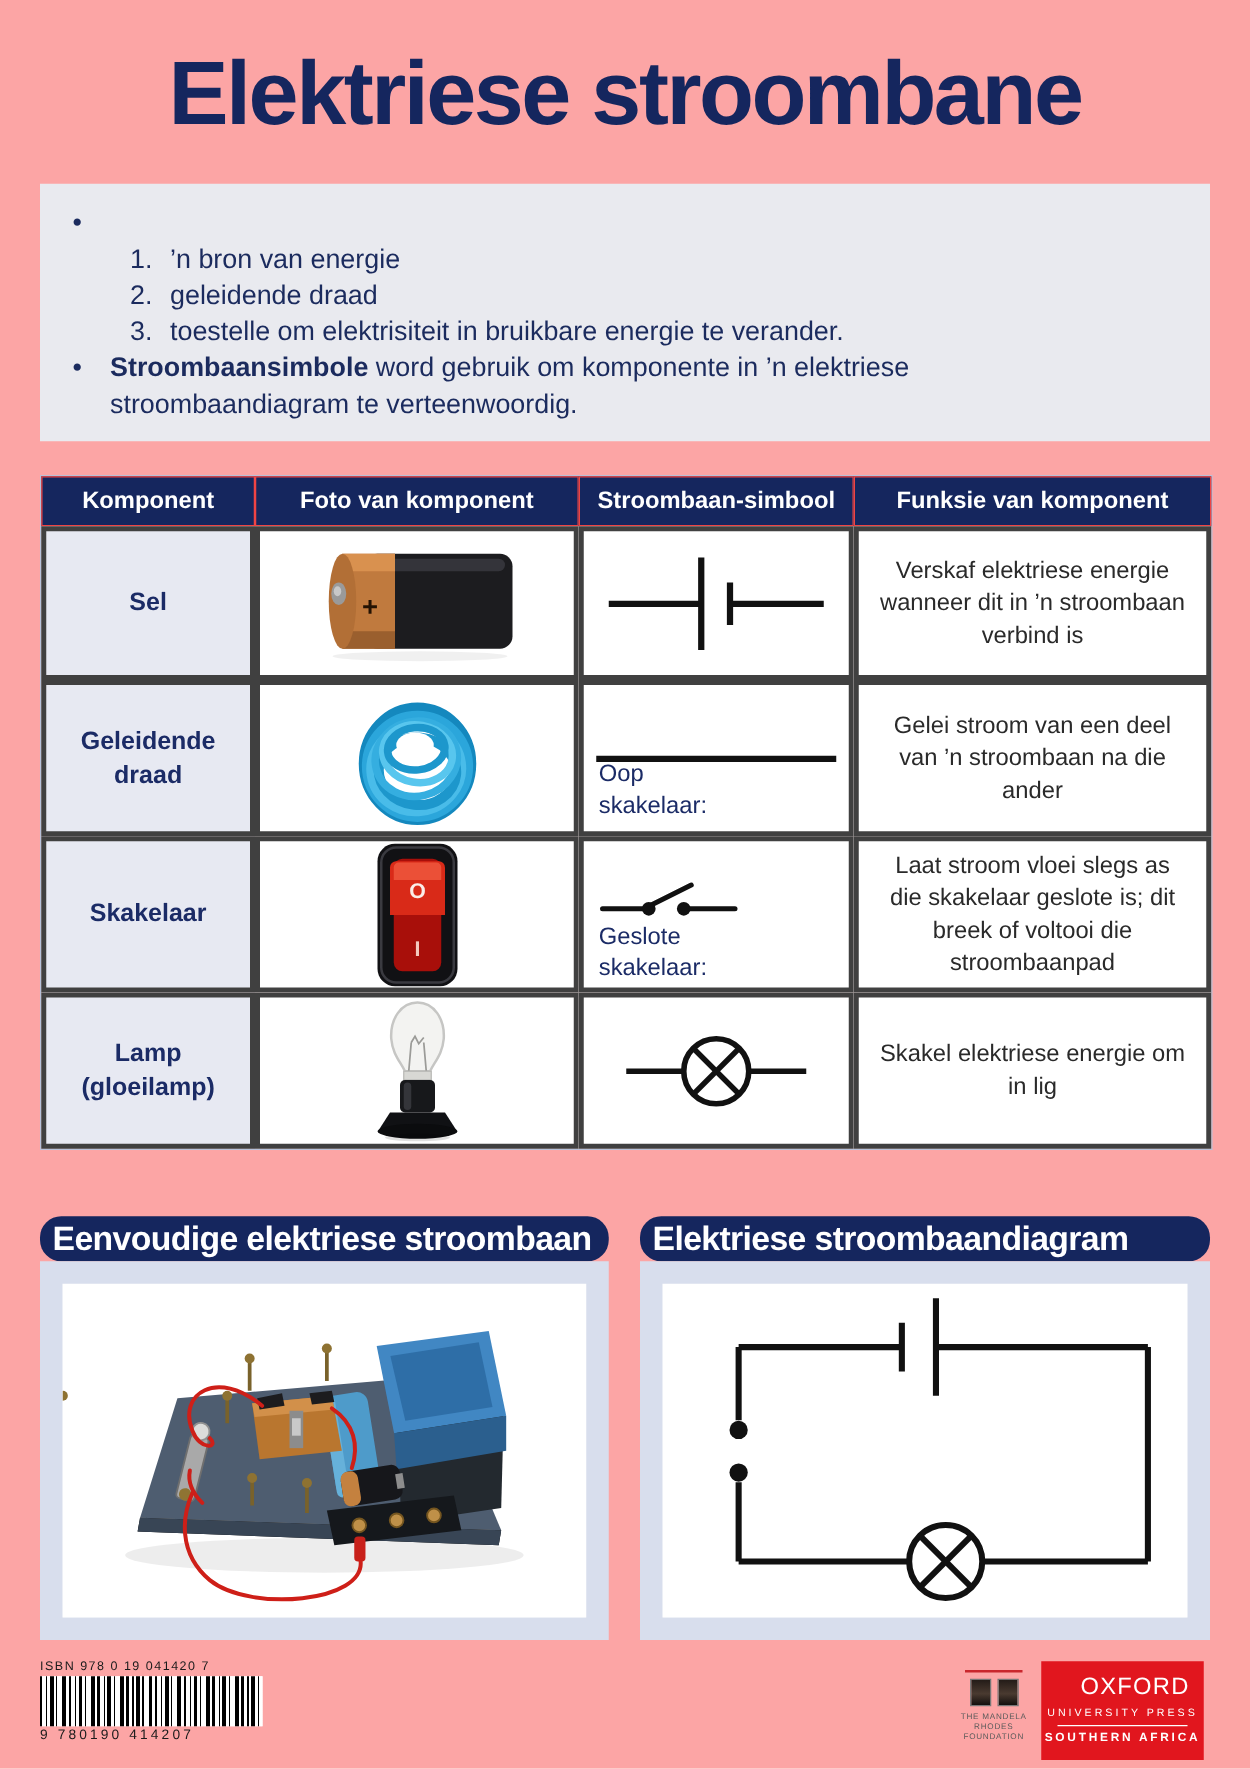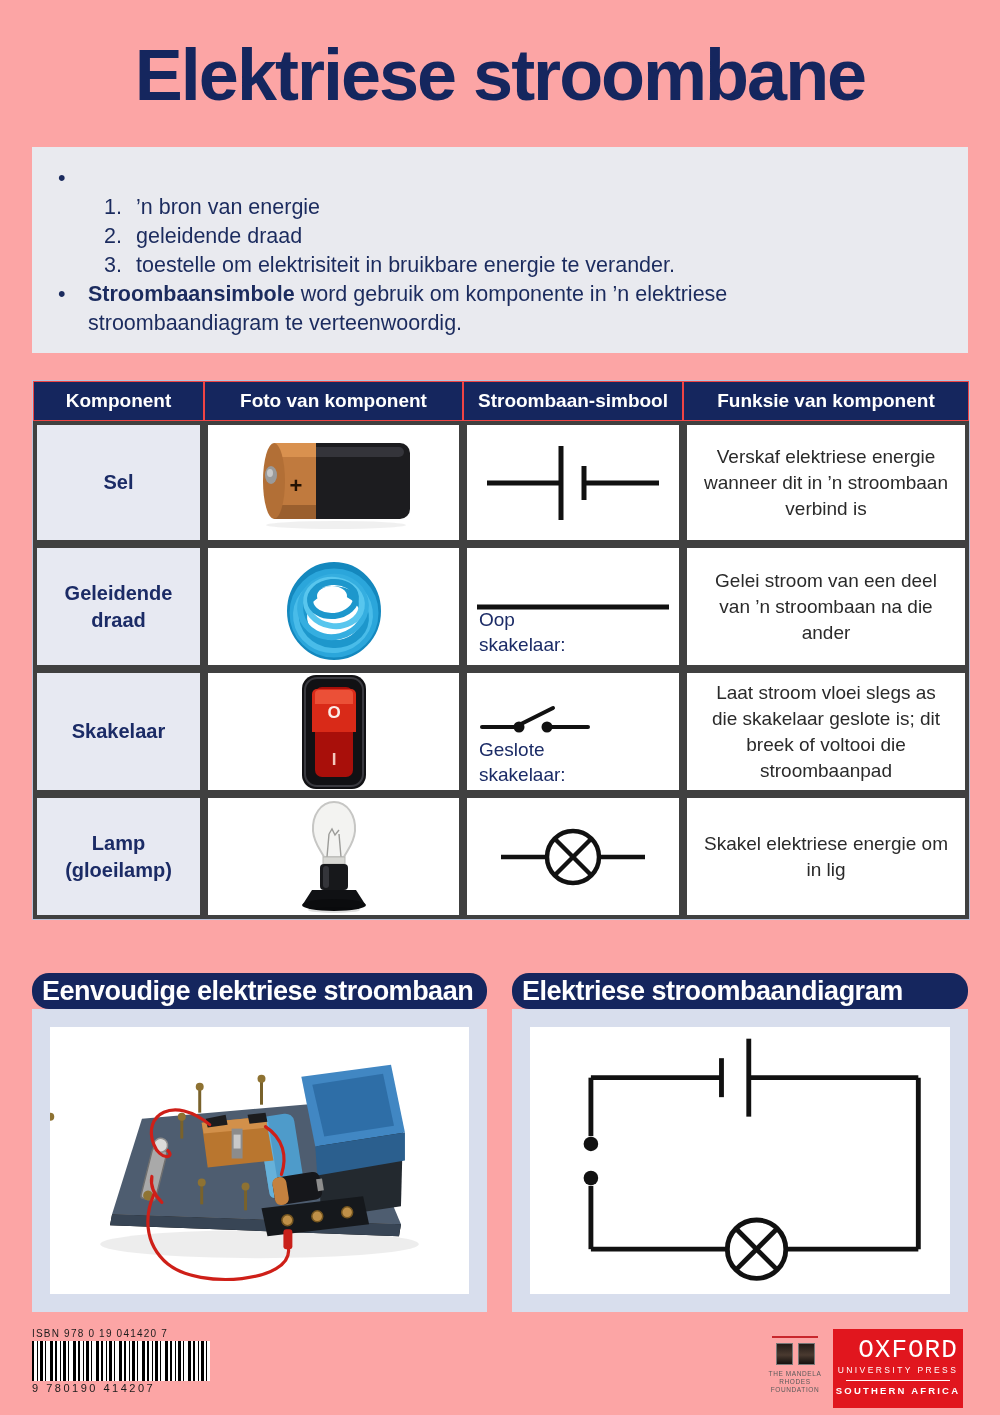--- a/index.html
+++ b/index.html
@@ -78,21 +78,21 @@
   .bar-digits{font-size:11px;letter-spacing:2.5px;margin-top:1px;}
   .mrf{position:absolute;left:756px;top:1336px;width:78px;text-align:center;}
   .mrf-redline{width:46px;height:2px;background:#C01018;margin:0 auto;opacity:.85;}
   .mrf-pics{display:flex;justify-content:center;gap:5px;margin-top:5px;}
   .mrf-pic{width:15px;height:20px;background:linear-gradient(180deg,#241c18,#4a3a30 55%,#14100e);border:1px solid #777;}
   .mrf-text{font-size:6.5px;color:#5a5a5a;letter-spacing:.6px;margin-top:5px;line-height:8px;}
   .oxford{
     position:absolute;left:833px;top:1329px;width:130px;height:79px;background:#E1161E;
     color:#fff;text-align:center;box-sizing:border-box;padding-top:9px;
   }
-  .ox-name{font-family:Liberation Mono, monospace;font-size:26px;letter-spacing:1px;line-height:24px;padding-left:20px;}
+  .ox-name{font-family:Liberation Sans, sans-serif;font-size:19px;letter-spacing:1px;line-height:24px;padding-left:20px;}
   .ox-up{font-size:8.5px;letter-spacing:2.4px;margin-top:3px;}
   .ox-rule{width:104px;height:1px;background:#fff;margin:5px auto 4px auto;}
   .ox-sa{font-size:9.5px;font-weight:bold;letter-spacing:2.2px;}
   svg{display:block;}
 </style>
 </head>
 <body>
 
 <div class="page">
 

